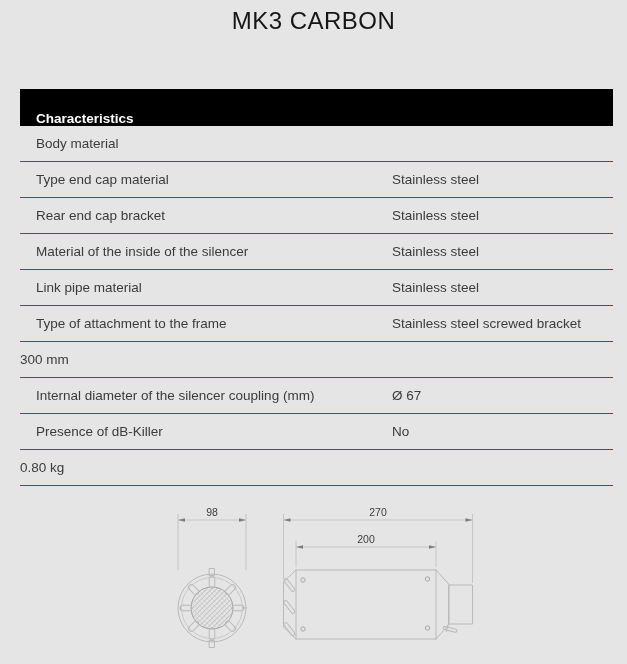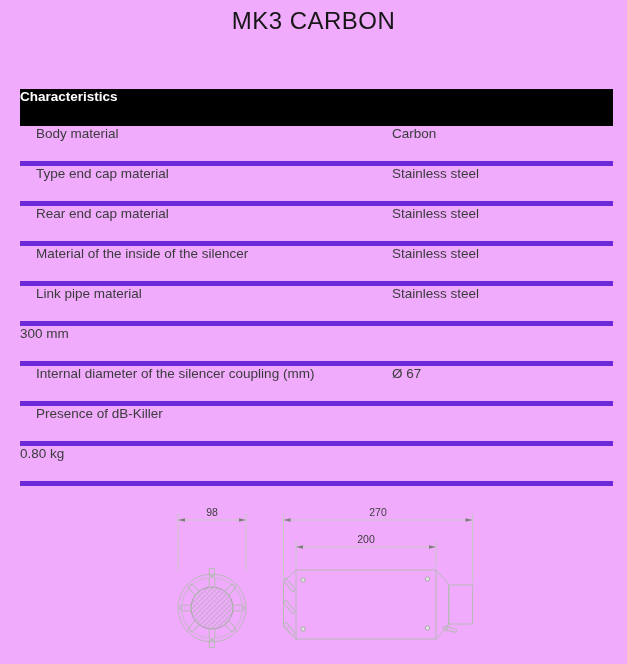--- a/index.html
+++ b/index.html
@@ -5,21 +5,21 @@
   html, body {
     margin: 0;
     padding: 0;
     background: #ffffff;
     font-family: "Liberation Sans", "DejaVu Sans", sans-serif;
   }
   .page {
     position: relative;
     width: 627px;
     height: 664px;
-    background: #f0abfc;
+    background: #e5e5e5;
     overflow: hidden;
   }
   .page-title {
     position: absolute;
     top: 7px;
     left: 0;
     width: 100%;
     text-align: center;
     font-size: 24px;
     font-weight: 400;
@@ -29,33 +29,34 @@
   .spec-table {
     position: absolute;
     left: 20px;
     top: 89px;
     width: 593px;
   }
   .spec-header {
     background: #000000;
     height: 37px;
     display: flex;
-    align-items: flex-start;
+    align-items: flex-end;
+    padding-left: 16px;
     box-sizing: border-box;
   }
   .spec-header span {
     color: #ffffff;
     font-size: 13.5px;
     font-weight: 700;
   }
   .spec-row {
     display: flex;
-    align-items: flex-start;
+    align-items: center;
     height: 35px;
-    border-bottom: 5px solid #6d28d9;
+    border-bottom: 1px solid #6d28d9;
     font-size: 13.5px;
     color: #3b3b3b;
   }
   .spec-label {
     flex: 0 0 372px;
     padding-left: 16px;
     box-sizing: border-box;
   }
   .spec-value {
     flex: 1;
@@ -81,47 +82,51 @@
 
   <div class="page-title">MK3 CARBON</div>
 
   <div class="spec-table">
     <div class="spec-header">
       <span>Characteristics</span>
     </div>
     <div id="spec-rows">
         <div class="spec-row">
           <span class="spec-label">Body material</span>
-          <span class="spec-value">Carbon</span>
         </div>
         <div class="spec-row">
           <span class="spec-label">Type end cap material</span>
           <span class="spec-value">Stainless steel</span>
         </div>
         <div class="spec-row">
-          <span class="spec-label">Rear end cap material</span>
+          <span class="spec-label">Rear end cap bracket</span>
           <span class="spec-value">Stainless steel</span>
         </div>
         <div class="spec-row">
           <span class="spec-label">Material of the inside of the silencer</span>
           <span class="spec-value">Stainless steel</span>
         </div>
         <div class="spec-row">
           <span class="spec-label">Link pipe material</span>
           <span class="spec-value">Stainless steel</span>
+        </div>
+        <div class="spec-row">
+          <span class="spec-label">Type of attachment to the frame</span>
+          <span class="spec-value">Stainless steel screwed bracket</span>
         </div>
         <div class="spec-row">
           <span class="spec-value">300 mm</span>
         </div>
         <div class="spec-row">
           <span class="spec-label">Internal diameter of the silencer coupling (mm)</span>
           <span class="spec-value">Ø 67</span>
         </div>
         <div class="spec-row">
           <span class="spec-label">Presence of dB-Killer</span>
+          <span class="spec-value">No</span>
         </div>
         <div class="spec-row">
           <span class="spec-value">0.80 kg</span>
         </div>
       </div>
   </div>
 
   <div class="drawing-wrap">
     <svg width="627" height="174" viewBox="0 0 627 174" xmlns="http://www.w3.org/2000/svg">
       <defs>

